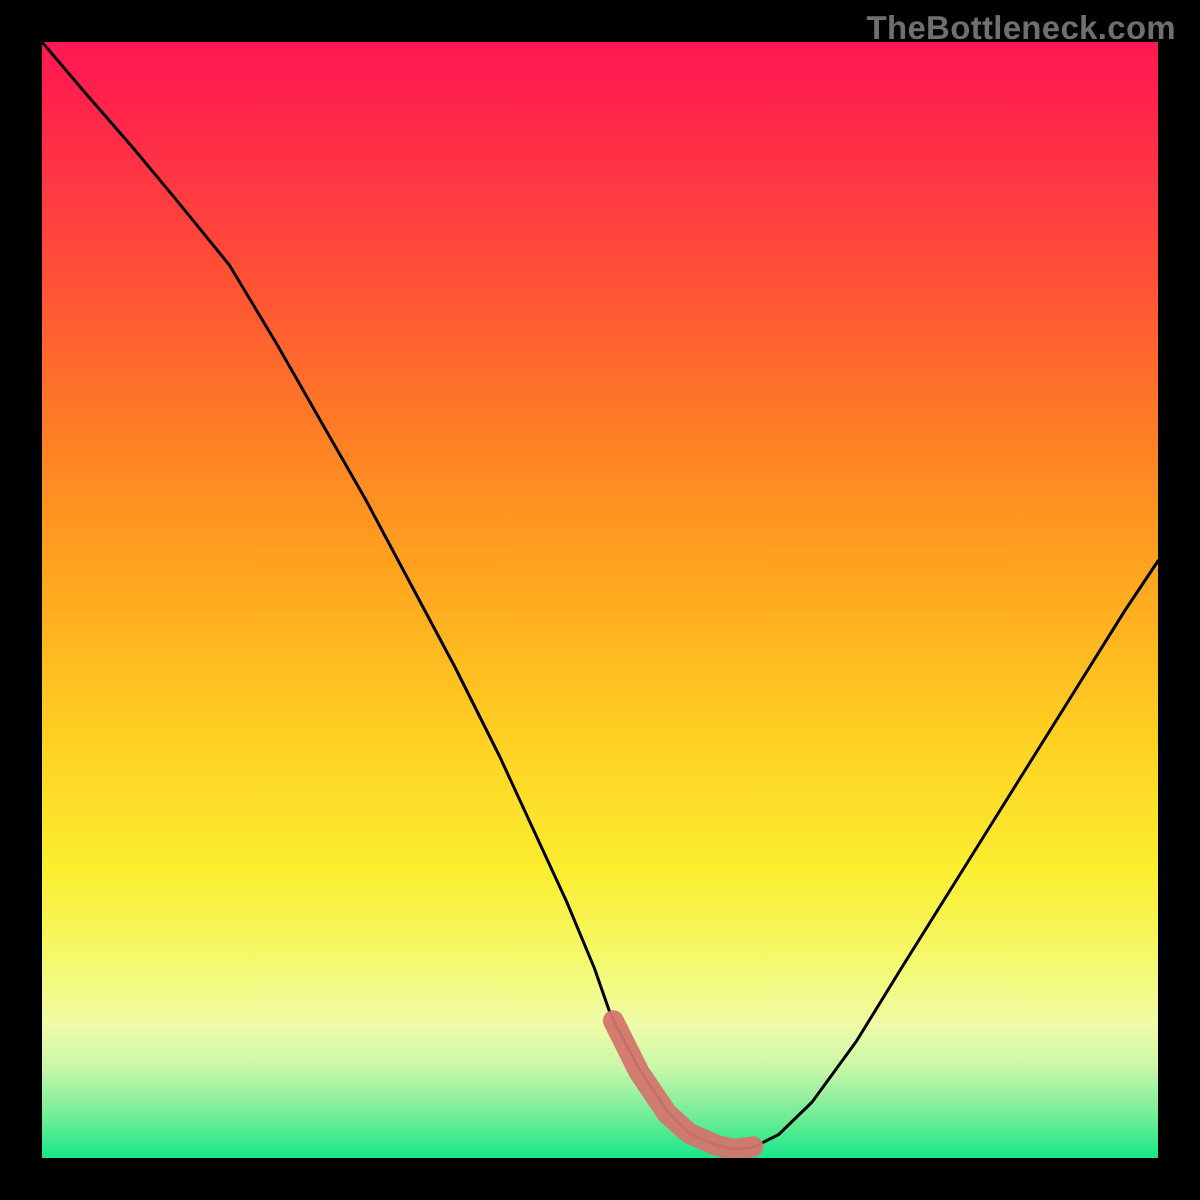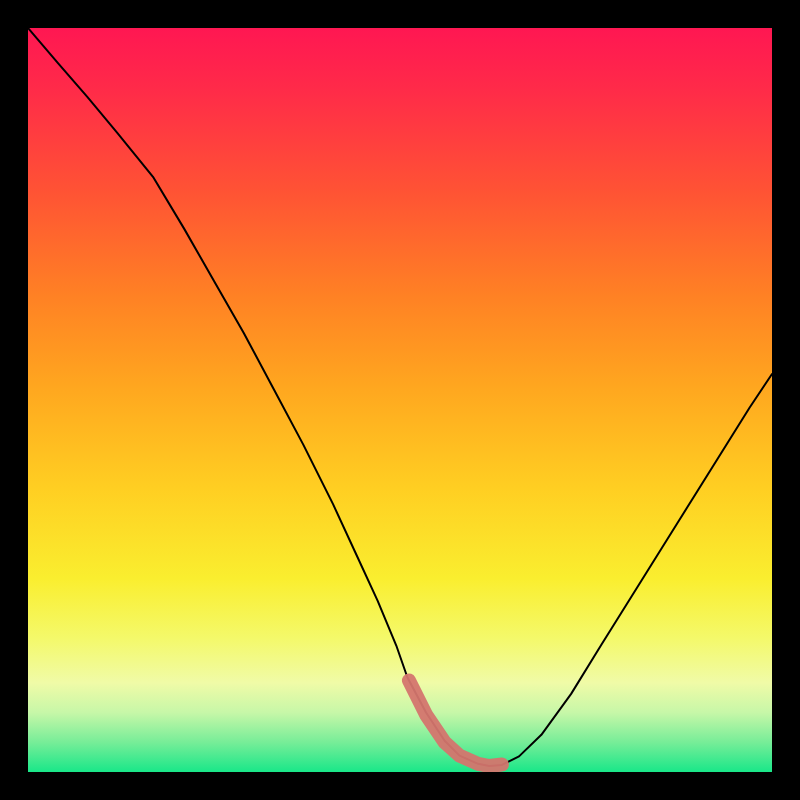--- a/index.html
+++ b/index.html
@@ -46,19 +46,20 @@
     position: absolute;
     inset: 0;
     width: 100%;
     height: 100%;
   }
 </style>
 </head>
 <body>
 
 <div class="outer">
+  <div class="watermark">TheBottleneck.com</div>
   <div class="plot">
     <svg id="chart-svg" viewBox="0 0 744 744" preserveAspectRatio="none">
         <path d="M0.00 0.00 L29.76 34.97 L59.52 69.19 L89.28 104.90 L124.99 148.80 L156.24 200.88 L186.00 252.96 L215.76 305.04 L245.52 360.84 L275.28 416.64 L305.04 476.16 L327.36 524.52 L349.68 572.88 L368.28 617.52 L379.44 649.51 L398.04 684.48 L416.64 712.75 L431.52 727.63 L450.12 735.82 L461.28 738.05 L473.93 736.93 L491.04 728.38 L513.36 706.80 L543.12 665.88 L572.88 617.52 L610.08 558.00 L647.28 498.48 L684.48 438.96 L721.68 379.44 L744.00 345.96 " fill="none" stroke="#000" stroke-width="2" stroke-linecap="round" stroke-linejoin="round"></path>
         <path d="M380.93 652.49 L398.04 686.71 L416.64 714.24 L431.52 727.63 L450.12 735.82 L461.28 738.05 L473.93 736.56 " fill="none" stroke="#d4756e" stroke-width="14" stroke-linecap="round" stroke-linejoin="round" opacity="0.95"></path>
       </svg>
   </div>
 </div>
 
 </body></html>

